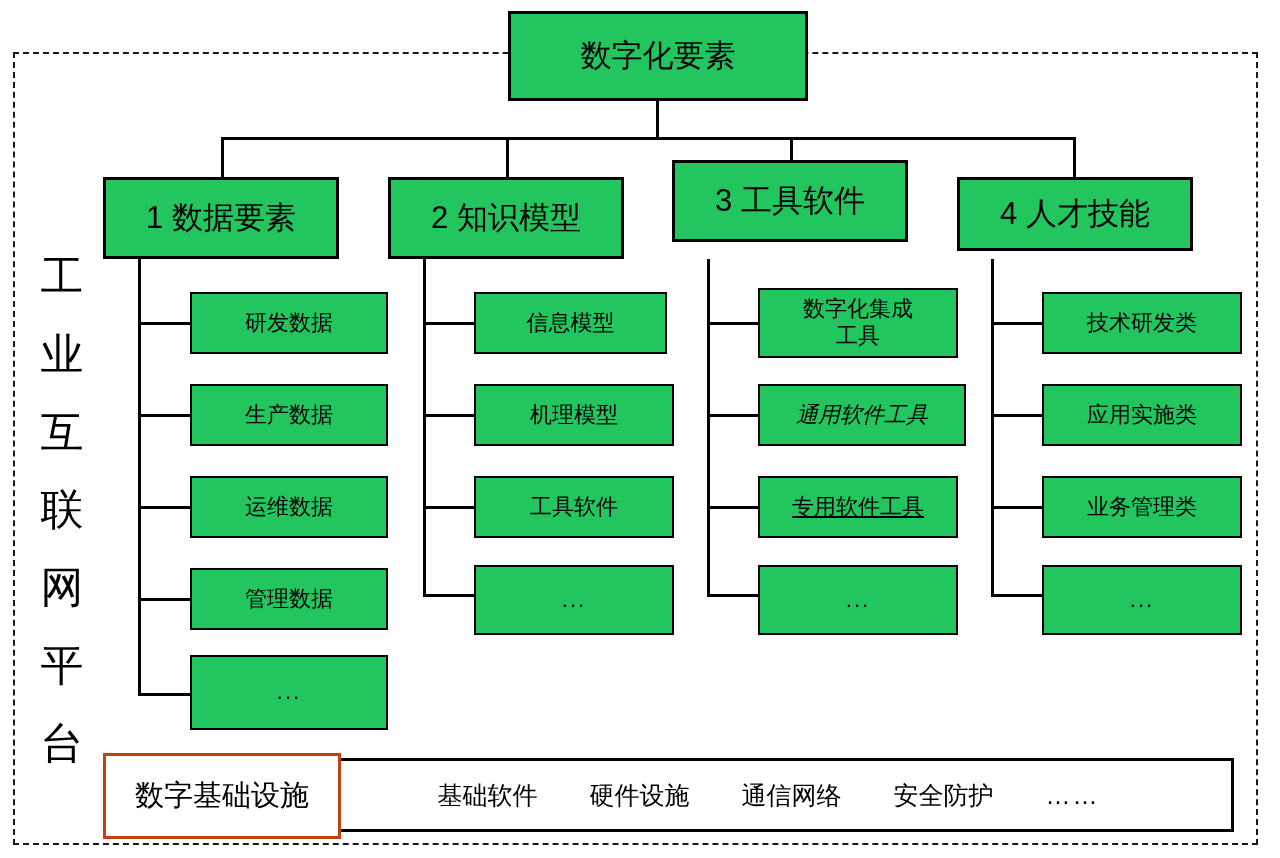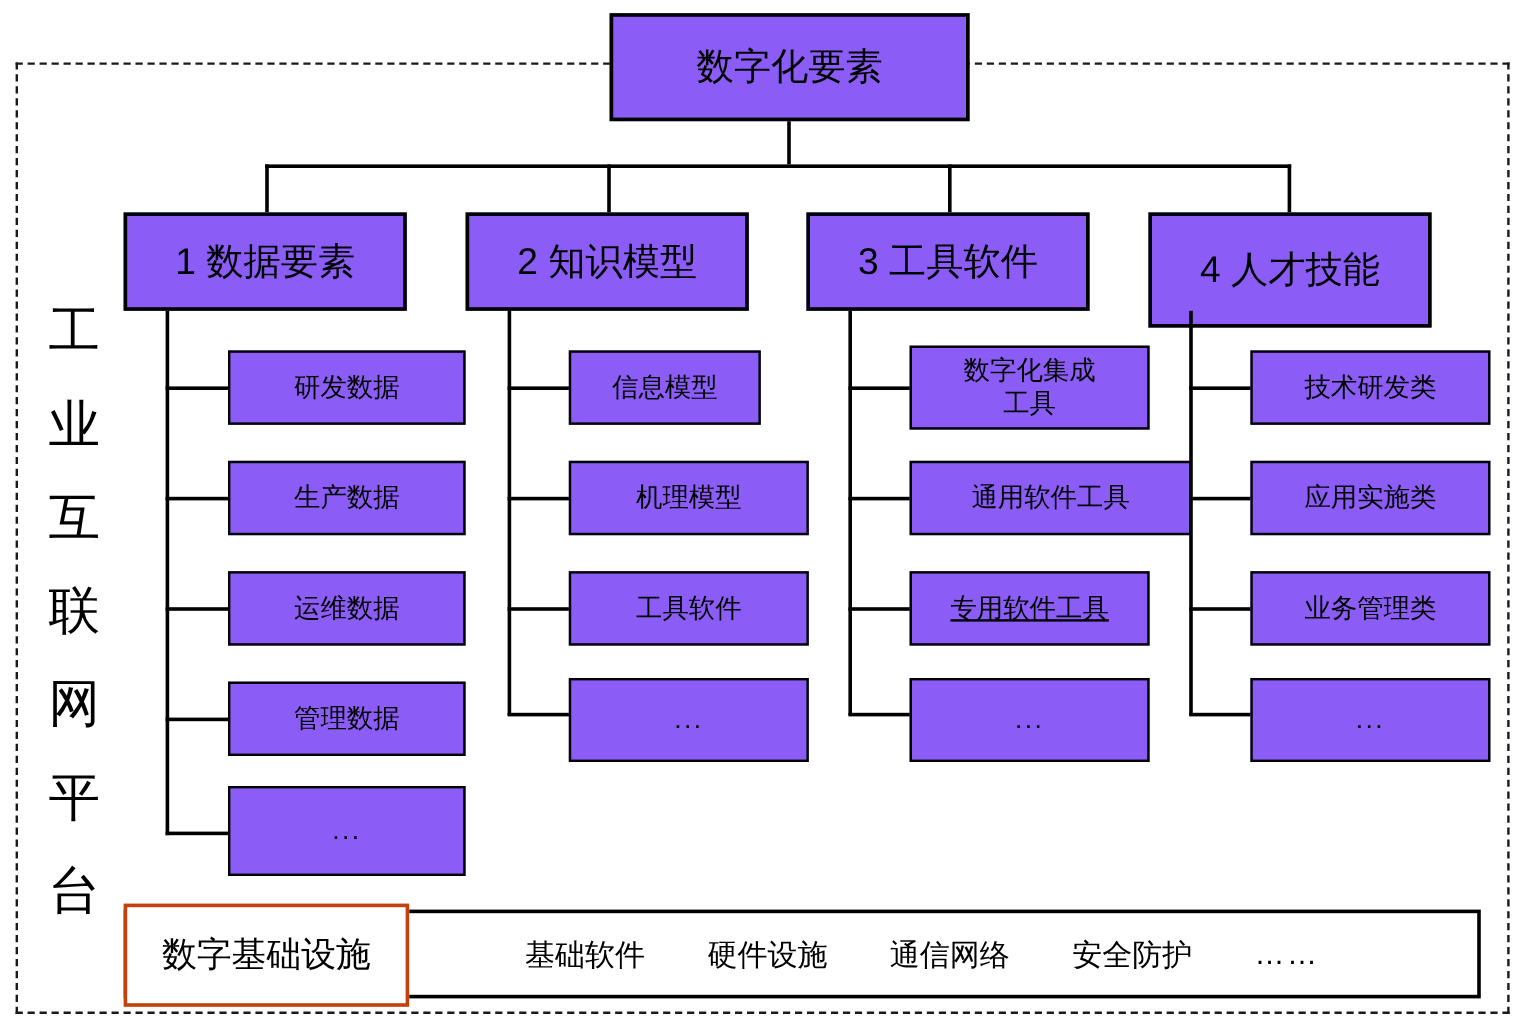--- a/index.html
+++ b/index.html
@@ -45,21 +45,21 @@
     line-height: 1;
     letter-spacing: 0;
     color: #000;
   }
   .platform-label span { display: block; }
 
   
   .box {
     position: absolute;
     box-sizing: border-box;
-    background: #8b5cf6;
+    background: #22c55e;
     border: 3px solid #000000;
     display: flex;
     align-items: center;
     justify-content: center;
     text-align: center;
     line-height: 1.22;
   }
 
   .root-box {
     font-size: 31px;
@@ -154,24 +154,24 @@
   <div class="line vline" style="left:506px; top:137px; height:40px;"></div>
   <div class="line vline" style="left:790px; top:137px; height:40px;"></div>
   <div class="line vline" style="left:1073px; top:137px; height:40px;"></div>
 
   <div class="box cat-box" style="left:103px; top:177px; width:236px; height:82px;">
     <span>1 数据要素</span>
   </div>
   <div class="box cat-box" style="left:388px; top:177px; width:236px; height:82px;">
     <span>2 知识模型</span>
   </div>
-  <div class="box cat-box" style="left:672px; top:177px; width:236px; height:82px;">
+  <div class="box cat-box" style="left:672px; top:160px; width:236px; height:82px;">
     <span>3 工具软件</span>
   </div>
-  <div class="box cat-box" style="left:957px; top:177px; width:236px; height:96px;">
+  <div class="box cat-box" style="left:957px; top:177px; width:236px; height:74px;">
     <span>4 人才技能</span>
   </div>
 
   <div class="line vline-thin" style="left:138px; top:259px; height:437px;"></div>
   <div class="line hline-thin" style="left:138px; top:322px; width:52px;"></div>
   <div class="line hline-thin" style="left:138px; top:414px; width:52px;"></div>
   <div class="line hline-thin" style="left:138px; top:506px; width:52px;"></div>
   <div class="line hline-thin" style="left:138px; top:598px; width:52px;"></div>
   <div class="line hline-thin" style="left:138px; top:693px; width:52px;"></div>
 
@@ -190,21 +190,21 @@
   <div class="box leaf-box ellipsis" style="left:190px; top:655px; width:198px; height:75px;">
     <span>...</span>
   </div>
 
   <div class="line vline-thin" style="left:423px; top:259px; height:337px;"></div>
   <div class="line hline-thin" style="left:423px; top:322px; width:52px;"></div>
   <div class="line hline-thin" style="left:423px; top:414px; width:52px;"></div>
   <div class="line hline-thin" style="left:423px; top:506px; width:52px;"></div>
   <div class="line hline-thin" style="left:423px; top:594px; width:52px;"></div>
 
-  <div class="box leaf-box" style="left:474px; top:292px; width:160px; height:62px;">
+  <div class="box leaf-box" style="left:474px; top:292px; width:193px; height:62px;">
     <span>信息模型</span>
   </div>
   <div class="box leaf-box" style="left:474px; top:384px; width:200px; height:62px;">
     <span>机理模型</span>
   </div>
   <div class="box leaf-box" style="left:474px; top:476px; width:200px; height:62px;">
     <span>工具软件</span>
   </div>
   <div class="box leaf-box ellipsis" style="left:474px; top:565px; width:200px; height:70px;">
     <span>...</span>
@@ -213,21 +213,21 @@
   <div class="line vline-thin" style="left:707px; top:259px; height:337px;"></div>
   <div class="line hline-thin" style="left:707px; top:322px; width:52px;"></div>
   <div class="line hline-thin" style="left:707px; top:414px; width:52px;"></div>
   <div class="line hline-thin" style="left:707px; top:506px; width:52px;"></div>
   <div class="line hline-thin" style="left:707px; top:594px; width:52px;"></div>
 
   <div class="box leaf-box" style="left:758px; top:288px; width:200px; height:70px; white-space:pre-line;">
     <span>数字化集成
 工具</span>
   </div>
-  <div class="box leaf-box" style="left:758px; top:384px; width:235px; height:62px;">
+  <div class="box leaf-box" style="left:758px; top:384px; width:208px; height:62px;font-style:italic;">
     <span>通用软件工具</span>
   </div>
   <div class="box leaf-box" style="left:758px; top:476px; width:200px; height:62px;text-decoration:underline;">
     <span>专用软件工具</span>
   </div>
   <div class="box leaf-box ellipsis" style="left:758px; top:565px; width:200px; height:70px;">
     <span>...</span>
   </div>
 
   <div class="line vline-thin" style="left:991px; top:259px; height:337px;"></div>

